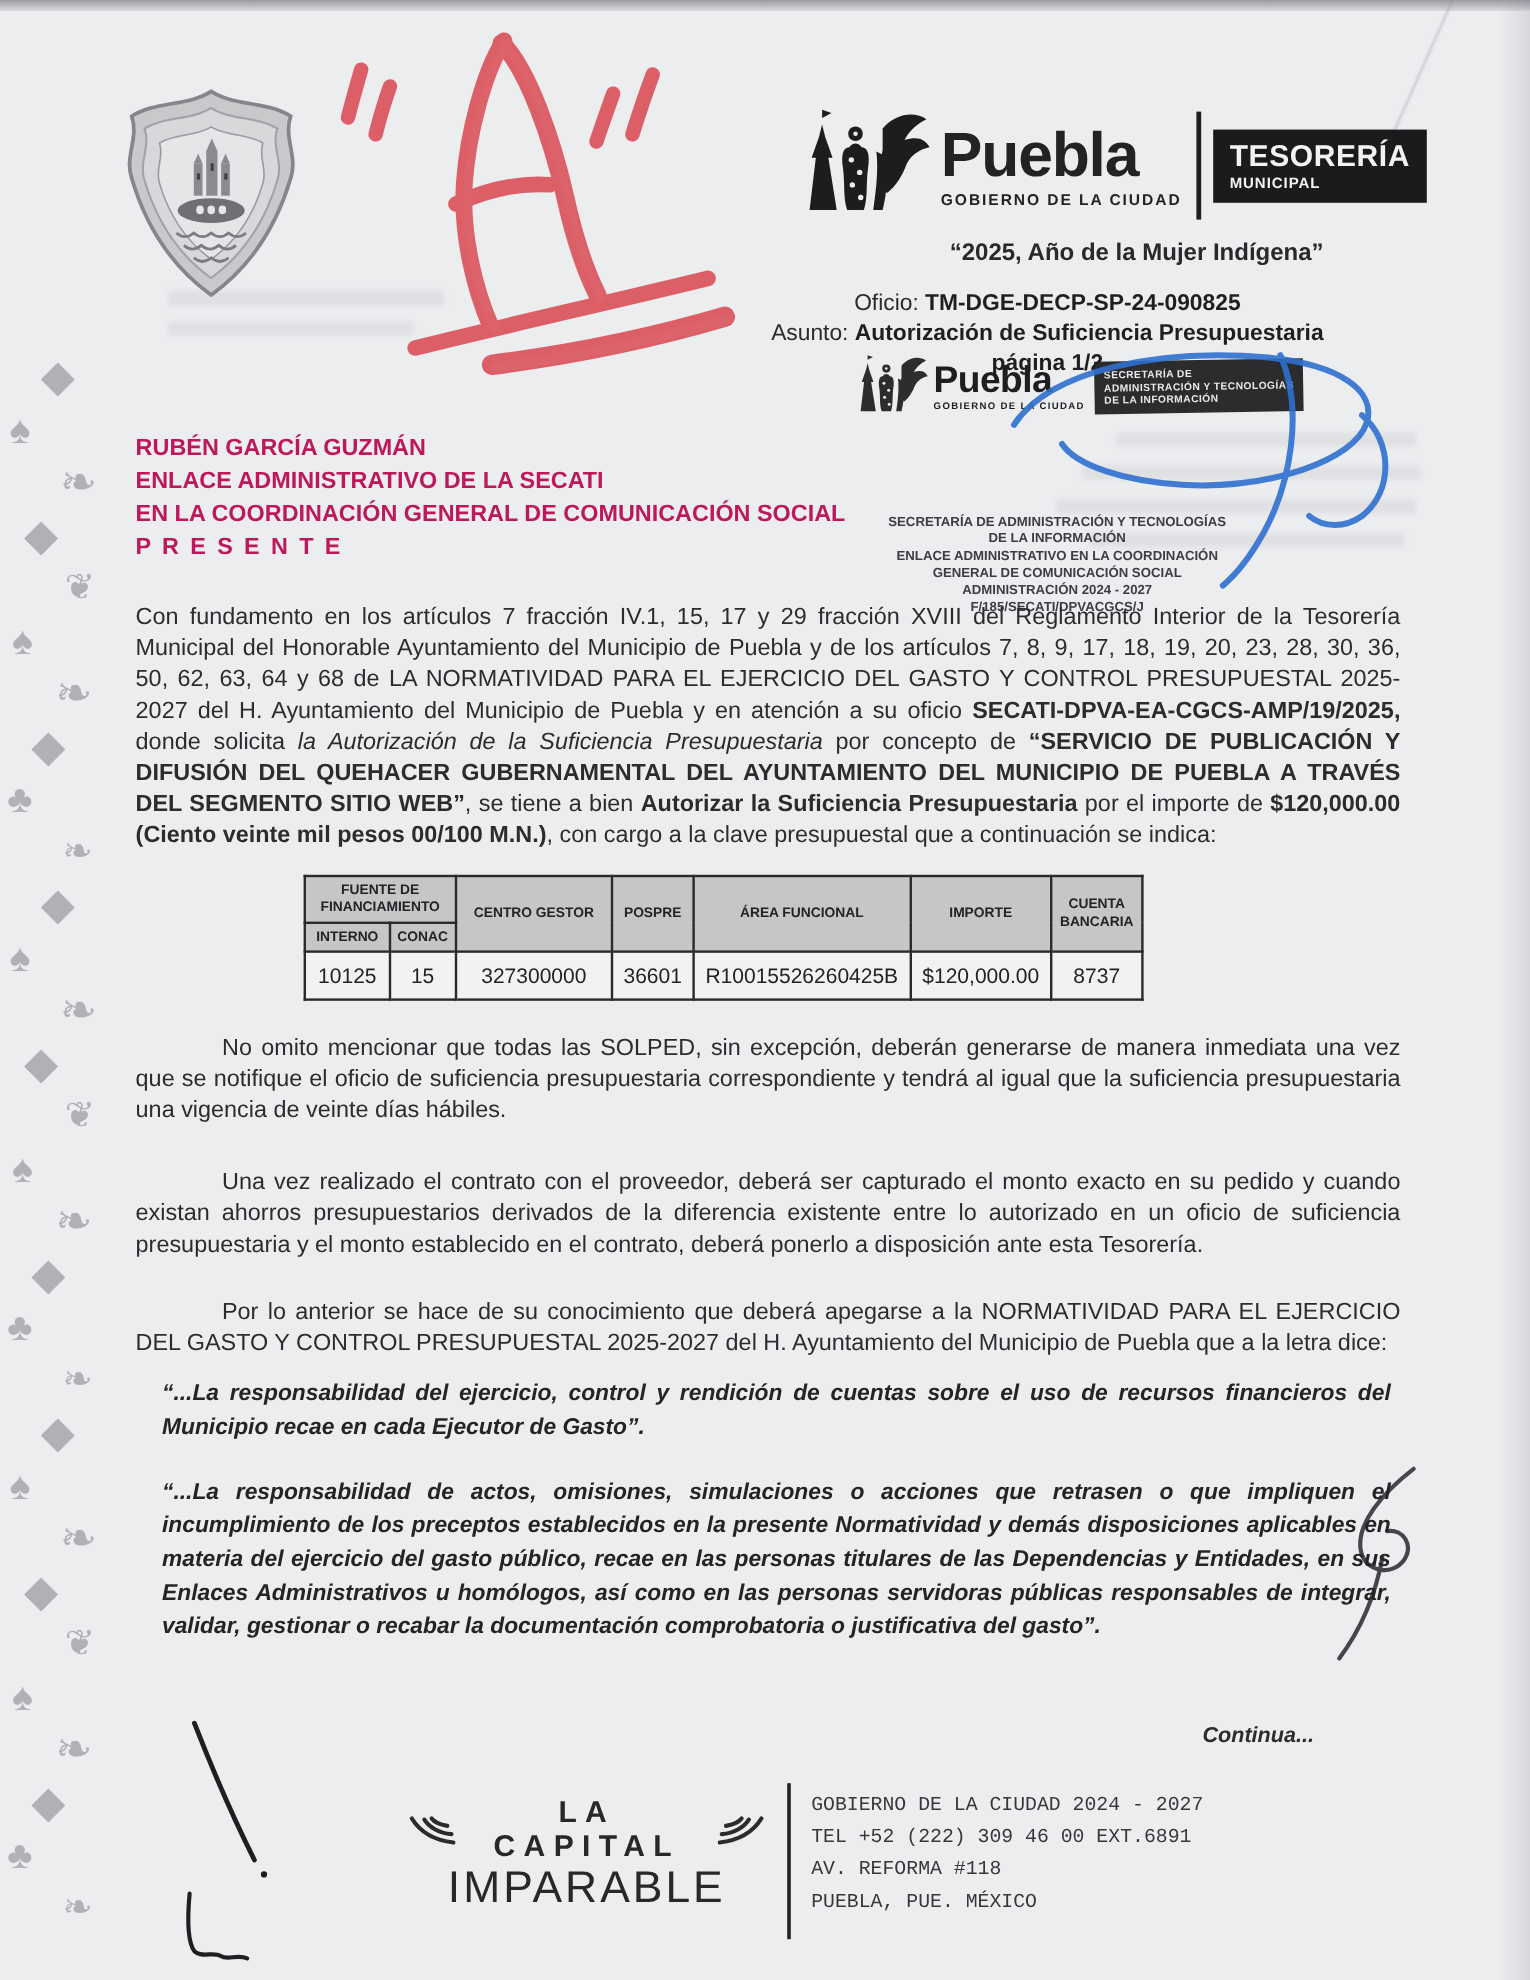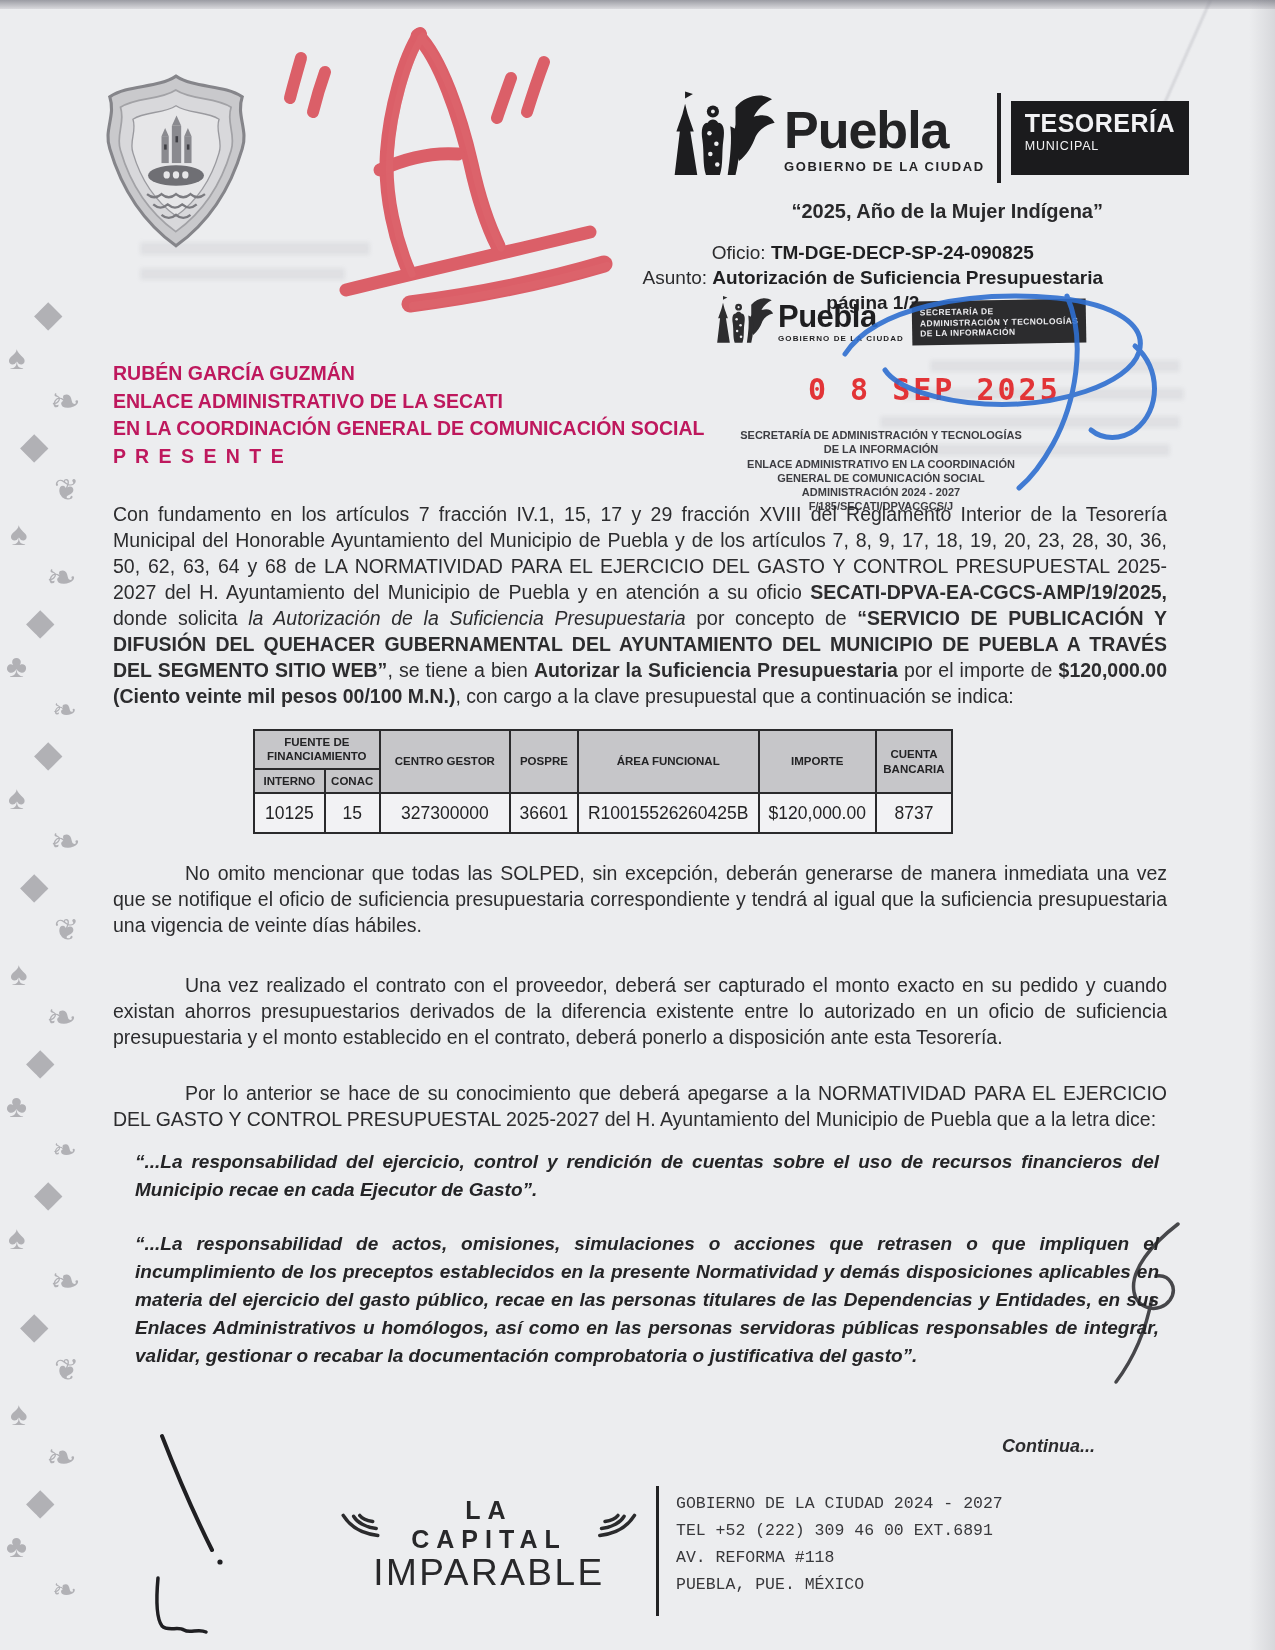--- a/index.html
+++ b/index.html
@@ -32,23 +32,23 @@
 
   
   .coat{position:absolute;left:92px;top:72px;width:168px;height:178px;}
   .red-a{position:absolute;left:268px;top:0px;width:345px;height:322px;}
   .brand{position:absolute;left:660px;top:88px;display:flex;align-items:center;}
   .brand-icons{width:118px;height:100px;margin-right:6px;}
   .brand-word{line-height:1;}
   .brand-name{font-size:52px;font-weight:700;letter-spacing:-1px;color:#232325;}
   .brand-sub{font-size:13px;font-weight:700;letter-spacing:1.6px;color:#232325;margin-top:4px;}
   .brand-divider{width:4px;height:90px;background:#1f1f21;margin:0 10px 0 12px;}
-  .org-box{background:#1b1b1d;color:#f2f2f4;padding:10px 14px 22px 14px;}
+  .org-box{background:#1b1b1d;color:#f2f2f4;padding:10px 14px 9px 14px;}
   .org-line1{font-size:25px;font-weight:700;letter-spacing:.5px;line-height:1;}
-  .org-line2{font-size:12.5px;font-weight:400;letter-spacing:.8px;margin-top:3px;}
+  .org-line2{font-size:12.5px;font-weight:700;letter-spacing:.8px;margin-top:3px;}
 
   .motto{position:absolute;right:172px;top:200px;font-size:20px;font-weight:700;color:#29292b;}
   .ref-block{position:absolute;right:172px;top:240px;text-align:center;font-size:19px;line-height:25px;color:#2b2b2d;}
   .ref-block b{color:#1f1f21;}
 
   
   .stamp{position:absolute;left:710px;top:294px;display:flex;align-items:center;z-index:1;}
   .stamp-icons{width:64px;height:56px;margin-right:4px;opacity:.92;}
   .stamp-name{font-size:31px;font-weight:700;letter-spacing:-.5px;color:#1e1e20;line-height:1;}
   .stamp-sub{font-size:8px;font-weight:700;letter-spacing:1.1px;color:#1e1e20;margin-top:2px;}
@@ -265,21 +265,20 @@
   </div>
 
   <svg class="pen-blue" viewBox="0 0 372 212">
     <g fill="none" stroke="#2f6fd0" stroke-width="5" stroke-linecap="round" opacity="0.9">
       <path d="M30,72 C60,26 152,8 242,16 C302,22 332,44 324,70 C314,102 242,126 170,122 C122,119 82,106 70,88"></path>
       <path d="M252,14 C272,60 260,122 238,162 C228,180 216,196 204,206"></path>
       <path d="M320,64 C346,86 346,128 320,148 C306,158 288,158 276,148"></path>
     </g>
   </svg>
 
-  <div class="stamp-date">0 8 SEP 2025</div>
 
   <div class="stamp-caption">
     <div>SECRETARÍA DE ADMINISTRACIÓN Y TECNOLOGÍAS</div>
     <div>DE LA INFORMACIÓN</div>
     <div>ENLACE ADMINISTRATIVO EN LA COORDINACIÓN</div>
     <div>GENERAL DE COMUNICACIÓN SOCIAL</div>
     <div>ADMINISTRACIÓN 2024 - 2027</div>
     <div>F/185/SECATI/DPVACGCS/J</div>
   </div>
 

